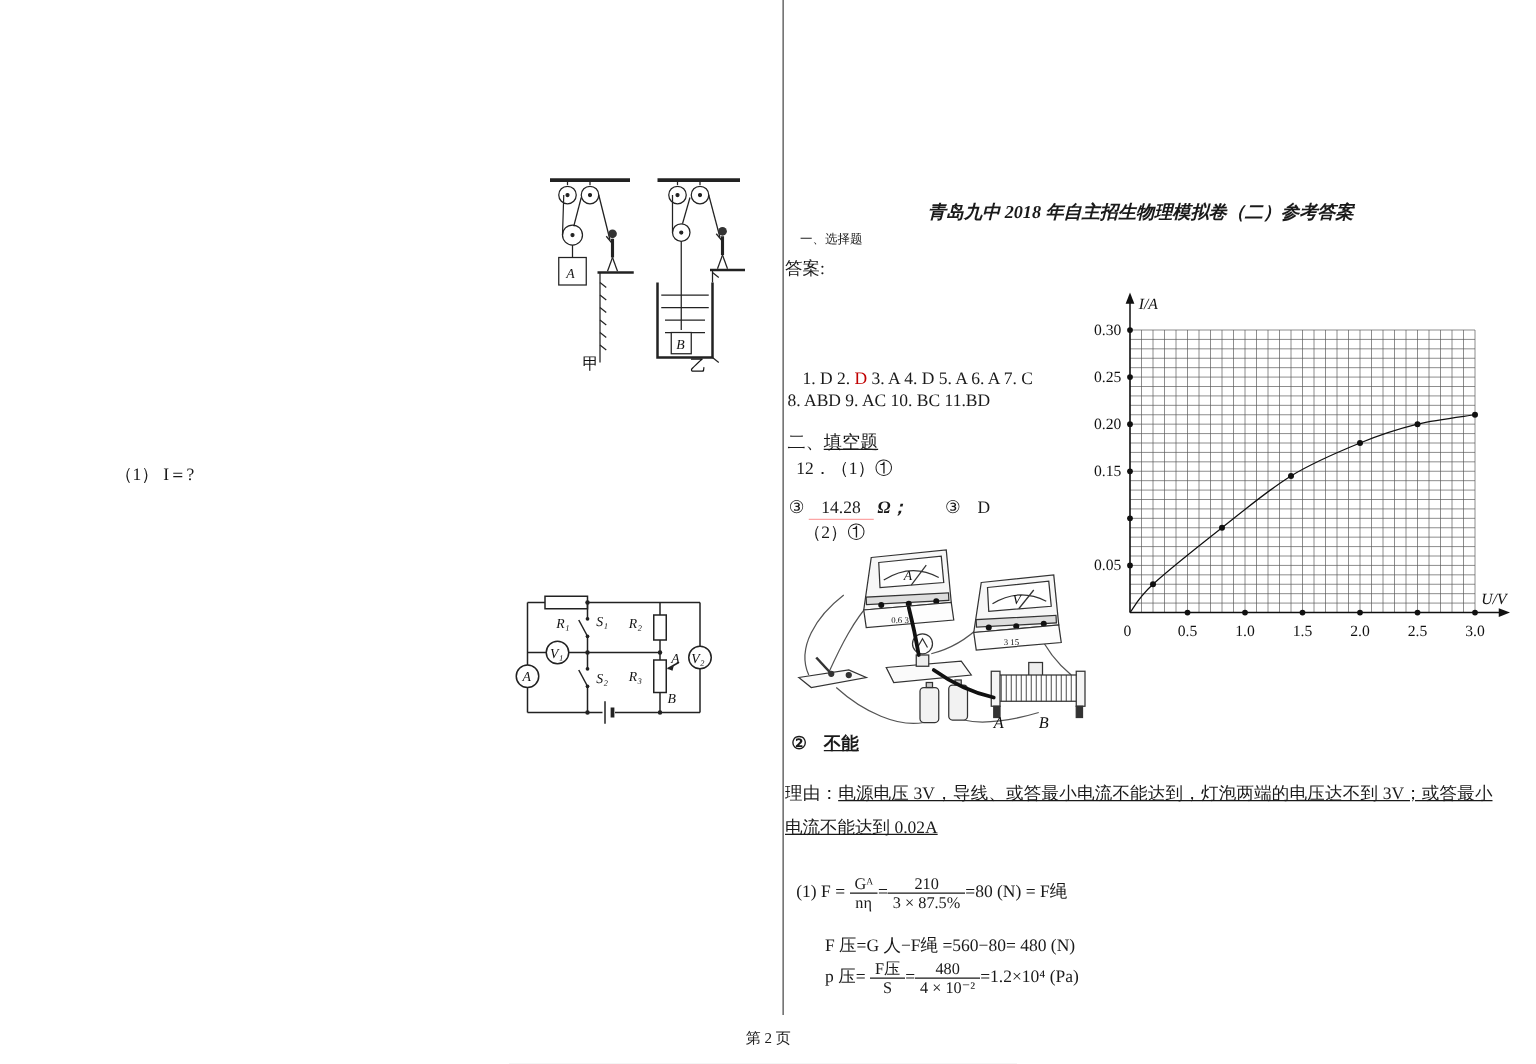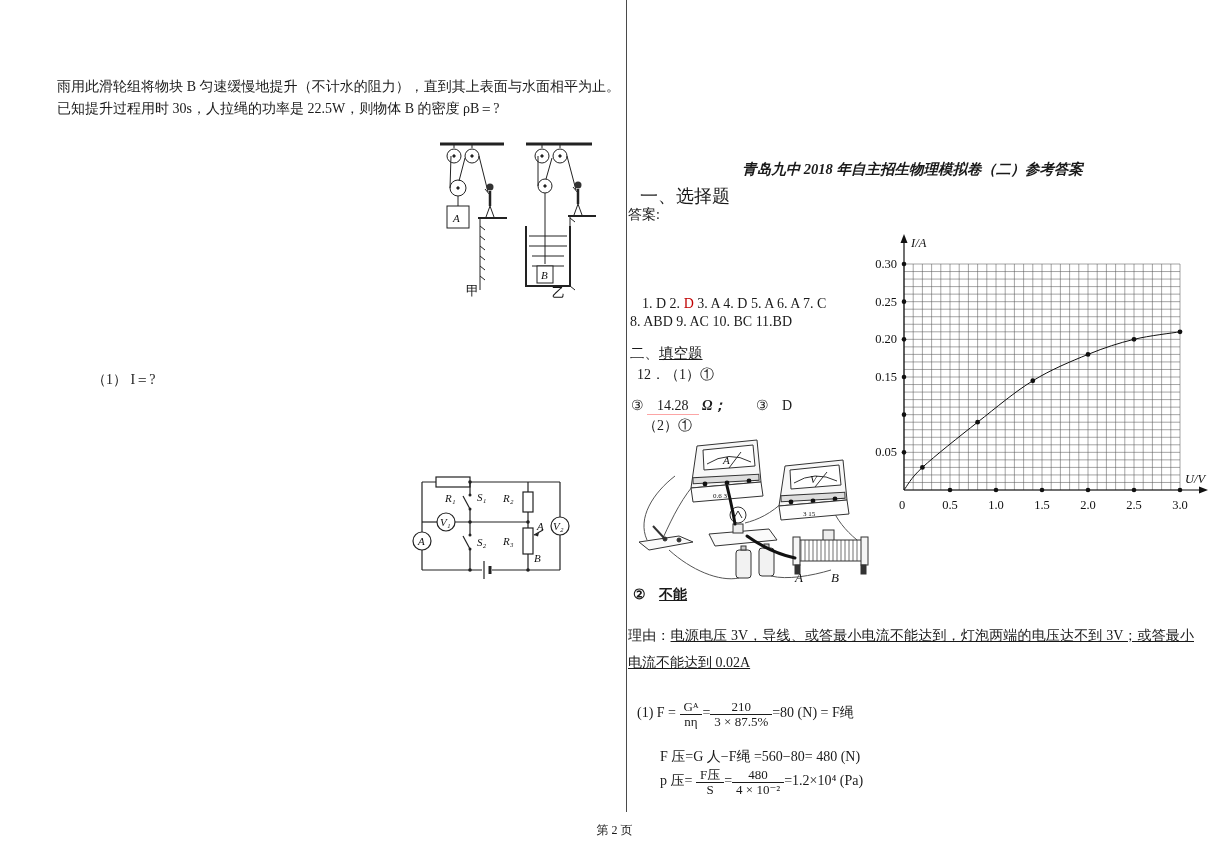--- a/index.html
+++ b/index.html
@@ -22,21 +22,20 @@
   .svg-label-cn{font-size:13px;font-family:"Liberation Serif",serif;fill:#111;}
   .footer{font-size:12px;}
 </style>
 </head>
 <body>
 
 <div class="page">
 
   <div class="divider"></div>
 
-  <div class="abs para" style="left:57px;top:76px;width:563px;">雨用此滑轮组将物块 B 匀速缓慢地提升（不计水的阻力），直到其上表面与水面相平为止。已知提升过程用时 30s，人拉绳的功率是 22.5W，则物体 B 的密度 ρB＝?</div>
 
   <svg class="abs" style="left:430px;top:138px;" width="182" height="160" viewBox="0 0 182 160">
     <g stroke="#222" fill="none" stroke-width="1">
 
       <line x1="10" y1="6" x2="74" y2="6" stroke-width="3"></line>
       <line x1="24" y1="6" x2="24" y2="10"></line>
         <line x1="42" y1="6" x2="42" y2="10"></line>
       <circle cx="24" cy="18" r="7"></circle>
         <circle cx="42" cy="18" r="7"></circle>
       <circle cx="24" cy="18" r="1.2" fill="#222"></circle>
@@ -157,21 +156,21 @@
     <text x="103" y="79" class="svg-label">R₃</text>
     <text x="77" y="80" class="svg-label">S₂</text>
     <text x="40" y="60" class="svg-label">V₁</text>
     <text x="153" y="64" class="svg-label">V₂</text>
     <text x="18" y="79" class="svg-label">A</text>
     <text x="137" y="64" class="svg-label">A</text>
     <text x="134" y="96" class="svg-label">B</text>
   </svg>
 
   <div class="abs bold center" style="left:630px;top:160px;width:565px;font-size:14.5px;">青岛九中 2018 年自主招生物理模拟卷（二）参考答案</div>
-  <div class="abs" style="left:640px;top:184px;font-size:18px;">一、选择题</div>
+  <div class="abs" style="left:640px;top:184px;font-size:10px;">一、选择题</div>
   <div class="abs" style="left:628px;top:206px;">答案:</div>
 
   <div class="abs" style="left:630px;top:296px;margin-left:12px;">
     <span>1. D 2. </span><span class="red">D</span><span> 3. A 4. D 5. A 6. A  7. C</span>
   </div>
   <div class="abs" style="left:630px;top:314px;">8. ABD   9. AC   10. BC   11.BD</div>
 
   <div class="abs" style="left:630px;top:344px;font-size:14.5px;">
     <span>二、</span><span class="u">填空题</span>
   </div>

